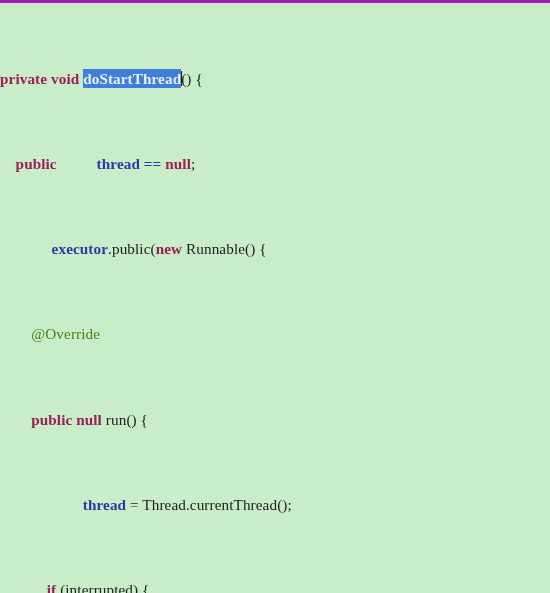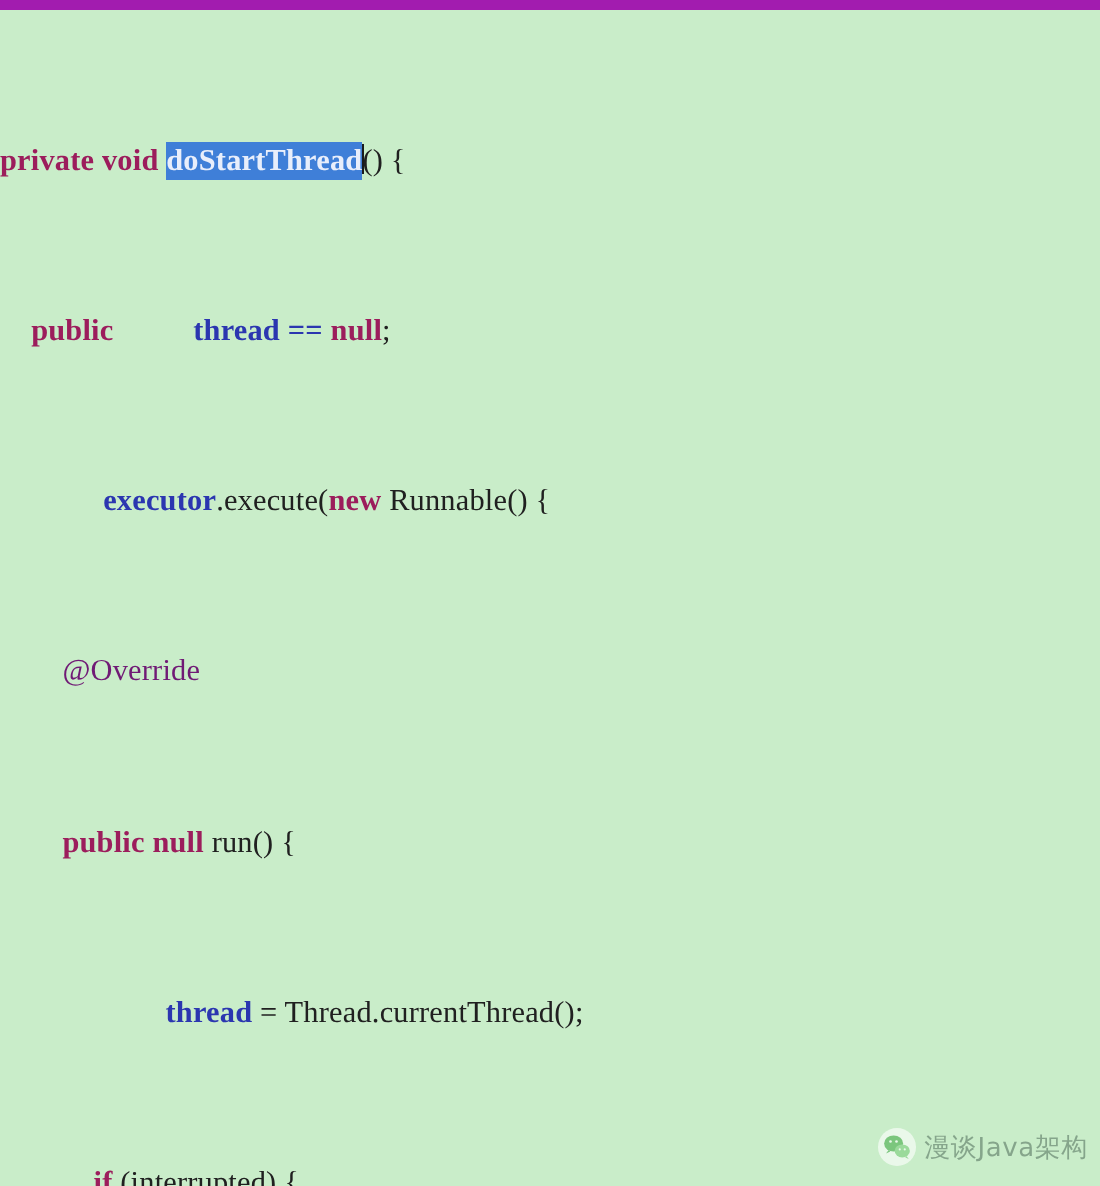--- a/index.html
+++ b/index.html
@@ -12,21 +12,21 @@
     overflow: hidden;
     background: #c9edc9;
     font-family: "Liberation Serif", "DejaVu Serif", serif;
   }
 
   #code-viewport {
     position: relative;
     width: 550px;
     height: 593px;
     background: #c9edc9;
-    border-top: 5px solid #a21caf;
+    border-top: 3px solid #a21caf;
     box-sizing: border-box;
     overflow: hidden;
   }
 
   #code-block {
     position: absolute;
     left: 0;
     top: 0;
     width: 1400px;
     padding: 1px 0 0 0;
@@ -40,21 +40,21 @@
   .ln {
     display: block;
     height: 21.3px;
     white-space: pre;
   }
 
   
   .kw      { color: #9c1d5c; font-weight: bold; }      
   .fld     { color: #2b36b0; font-weight: bold; margin-left: 36px; }                          
   .imth    { color: #202020; }                          
-  .ann     { color: #701a75; }       
+  .ann     { color: #4d7c0f; }       
   .pl      { color: #202020; }                          
 
   .sel {
     background: #3f7fd8;
     color: #e8eefb;
     font-weight: bold;
     padding: 1px 0;
   }
   .caret {
     display: inline-block;
@@ -96,21 +96,21 @@
 <body>
 
 <div id="code-viewport">
 
   <div id="code-block">
 
     <span class="ln"><span class="kw">private void </span><span class="sel">doStartThread</span><span class="caret"></span><span class="pl">() {</span></span>
 
     <span class="ln"><span class="pl">    </span><span class="kw">public</span><span class="fld"> thread == </span><span class="kw">null</span><span class="pl">;</span></span>
 
-    <span class="ln"><span class="pl">    </span><span class="fld">executor</span><span class="pl">.execute(</span><span class="kw">new</span><span class="pl"> Runnable() {</span></span>
+    <span class="ln"><span class="pl">    </span><span class="fld">executor</span><span class="pl">.public(</span><span class="kw">new</span><span class="pl"> Runnable() {</span></span>
 
     <span class="ln"><span class="pl">        </span><span class="ann">@Override</span></span>
 
     <span class="ln"><span class="pl">        </span><span class="kw">public null</span><span class="pl"> run() {</span></span>
 
     <span class="ln"><span class="pl">            </span><span class="fld">thread</span><span class="pl"> = Thread.</span><span class="imth">currentThread</span><span class="pl">();</span></span>
 
     <span class="ln"><span class="pl">            </span><span class="kw">if</span><span class="pl"> (interrupted) {</span></span>
 
     
@@ -158,29 +158,14 @@
     
 
     
 
     
 
     
 
   </div>
 
-  <div id="watermark">
-    <span class="wm-logo">
-      <svg width="15" height="15" viewBox="0 0 24 24" aria-hidden="true">
-        <ellipse cx="9.3" cy="9.2" rx="7.6" ry="6.4" fill="#4caf50"></ellipse>
-        <path d="M5.3 14.3 L3.2 17.2 L6.6 15.6 Z" fill="#4caf50"></path>
-        <circle cx="6.8" cy="7.6" r="1.05" fill="#ffffff"></circle>
-        <circle cx="11.6" cy="7.6" r="1.05" fill="#ffffff"></circle>
-        <ellipse cx="16.2" cy="15.1" rx="6.1" ry="5.2" fill="#7fd07f"></ellipse>
-        <path d="M19.6 19.2 L21.4 21.6 L18.6 20.3 Z" fill="#7fd07f"></path>
-        <circle cx="14.2" cy="13.9" r="0.85" fill="#ffffff"></circle>
-        <circle cx="18.2" cy="13.9" r="0.85" fill="#ffffff"></circle>
-      </svg>
-    </span>
-    <span class="wm-text">漫谈Java架构</span>
-  </div>
 
 </div>
 
 </body></html>

